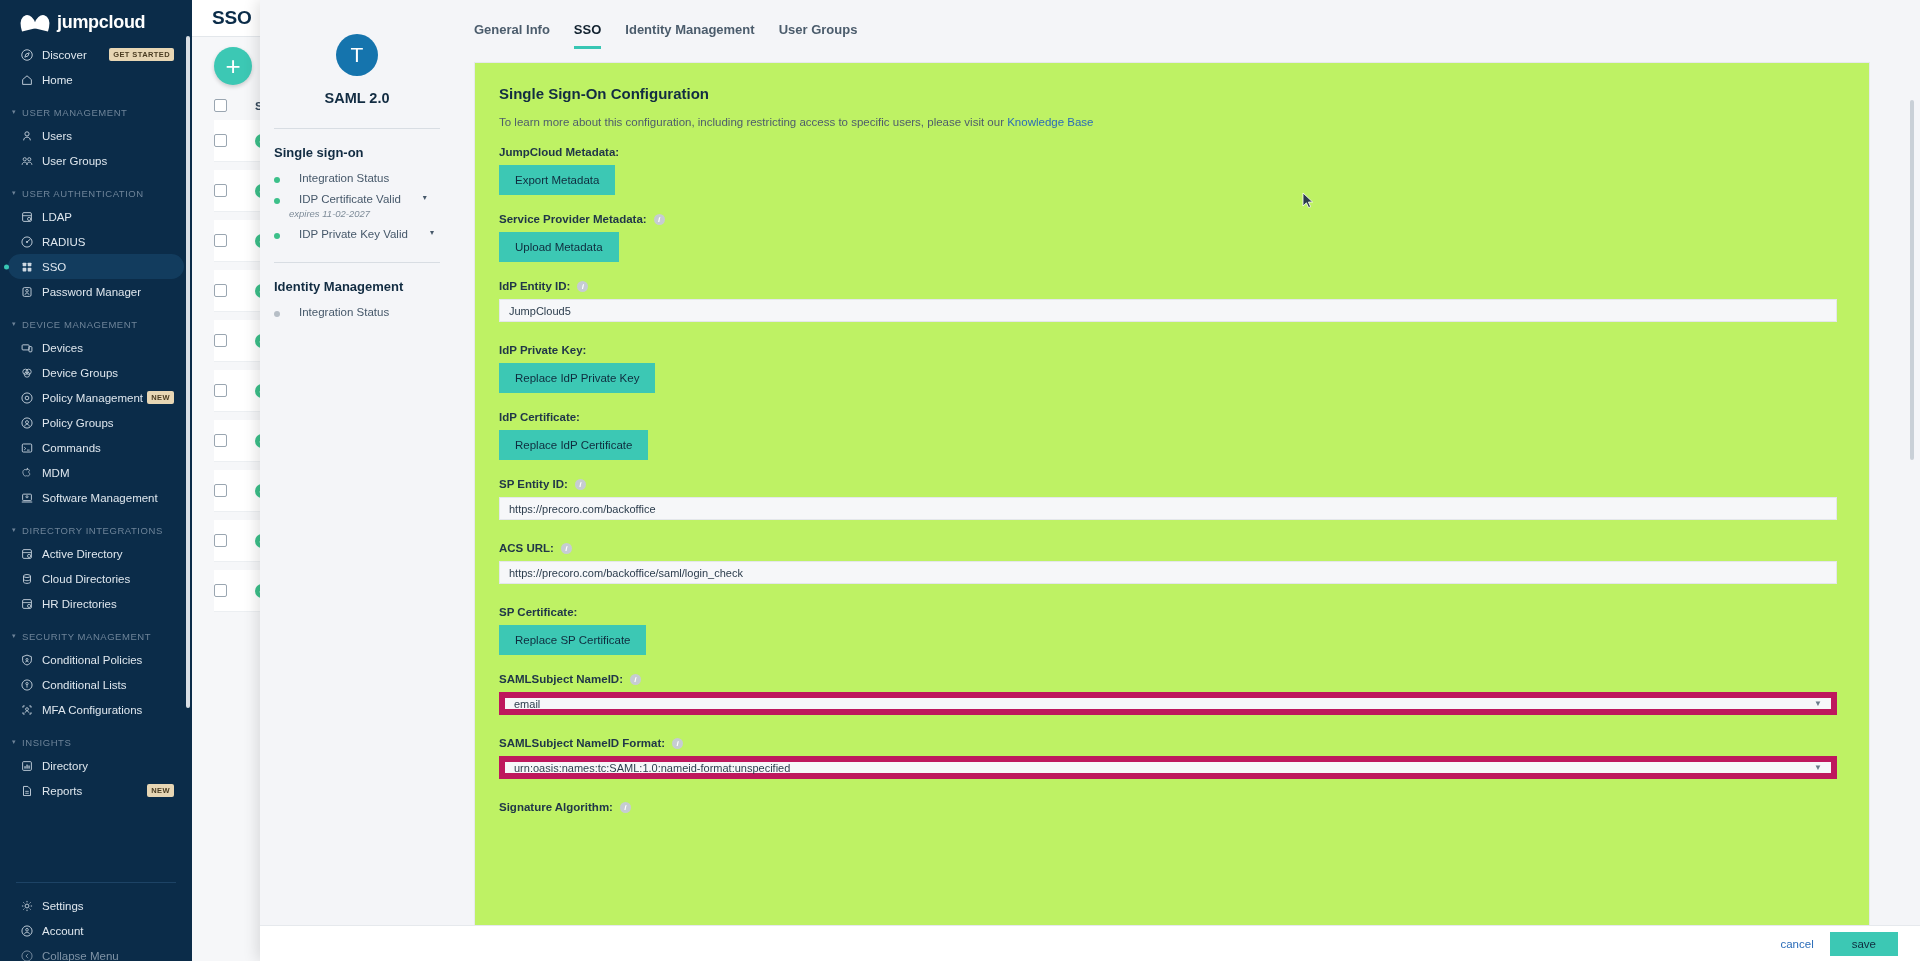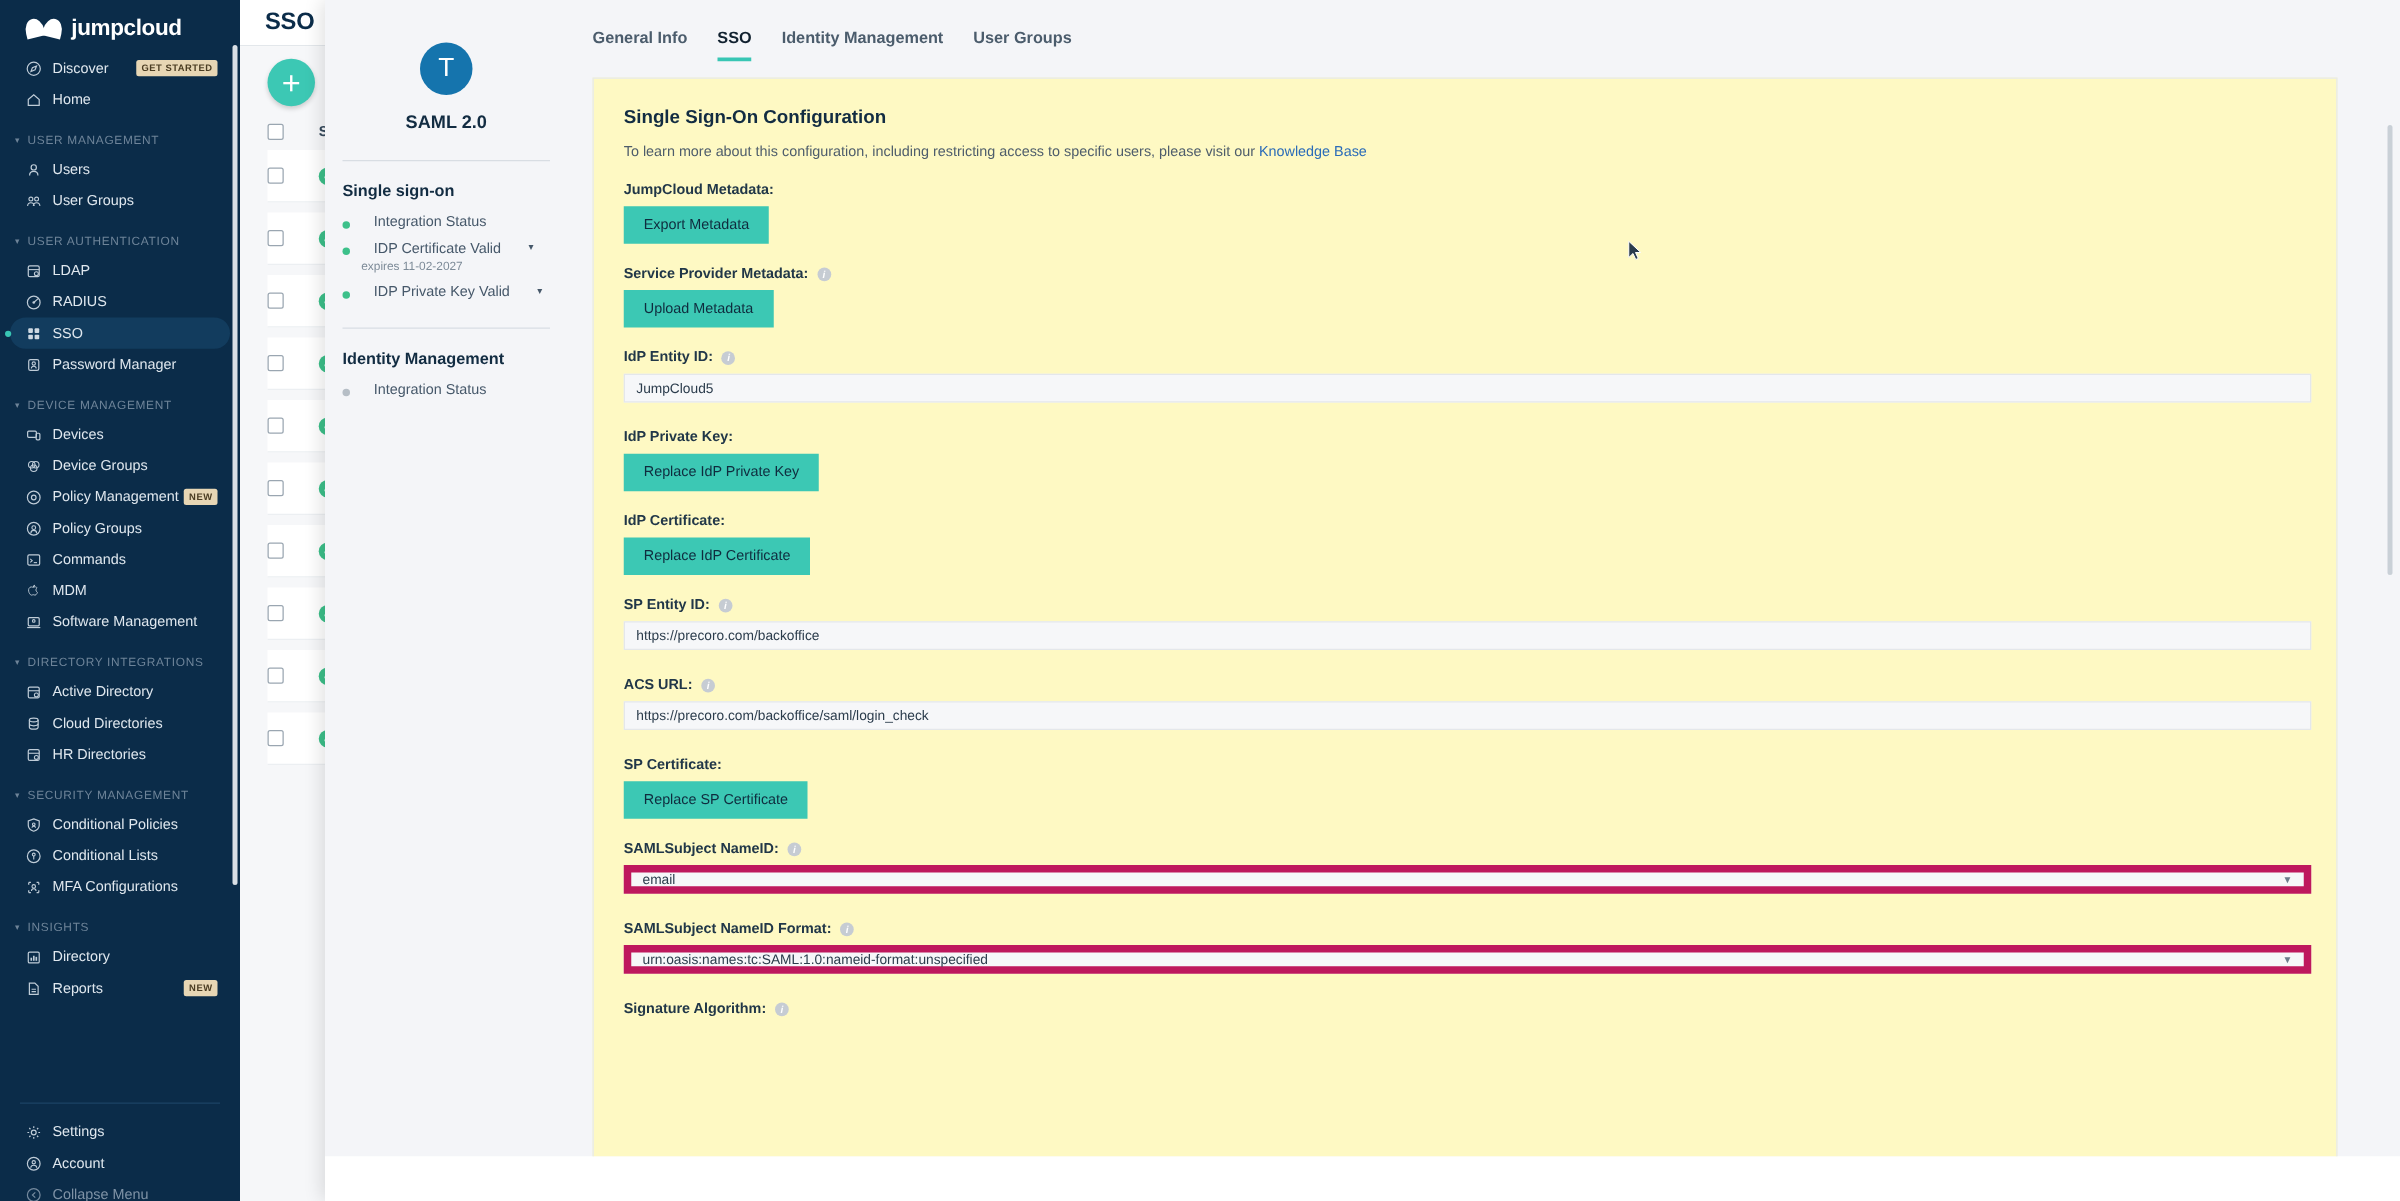--- a/index.html
+++ b/index.html
@@ -157,33 +157,33 @@
     display: flex; align-items: center; justify-content: center;
     margin: 0 auto 14px auto;
   }
   .m-apptitle { text-align: center; font-size: 14.5px; font-weight: 700; color: #122c42; }
   .m-div { height: 1px; background: #d8dde3; margin: 22px 0 16px 0; }
   .m-sec-title { font-size: 13px; font-weight: 700; color: #122c42; margin-bottom: 12px; }
   .m-stat { display: flex; align-items: flex-start; gap: 19px; margin-bottom: 9px; font-size: 11.5px; color: #46586a; }
   .m-dot { width: 6px; height: 6px; border-radius: 50%; background: #3cc08a; margin-top: 5px; flex-shrink: 0; }
   .m-dot.gray { background: #b6bec6; }
   .m-stat .caret { font-size: 8px; color: #46586a; margin-left: 3px; }
-  .m-expires { font-size: 9.5px; color: #7d8b98; margin: -6px 0 9px 15px; }
+  .m-expires { font-size: 9.5px; color: #7d8b98; margin: -6px 0 9px 15px; font-style: italic; }
 
   .m-right { flex: 1; background: #f4f5f8; position: relative; overflow: hidden; }
   .tabs {
     display: flex; gap: 24px; padding: 22px 0 0 14px;
     font-size: 13px; font-weight: 700;
   }
   .tab { color: #4b5c6c; padding-bottom: 9px; cursor: pointer; }
   .tab.active { color: #11212f; border-bottom: 3px solid #38c6b4; }
 
   .card {
-    margin: 13px 50px 0 14px; background: #fef9c3;
-    border: 1px solid #e6e9ed; padding: 22px 20px 24px 24px;
+    margin: 13px 50px 0 14px; background: #bef264;
+    border: 1px solid #e6e9ed; padding: 22px 32px 24px 24px;
     height: 880px;
   }
   .card h2 { font-size: 15px; font-weight: 700; color: #122c42; margin-bottom: 14px; }
   .card .intro { font-size: 11.5px; color: #4e5d6b; margin-bottom: 18px; }
   .card .intro a { color: #2b6cb8; text-decoration: none; }
   .fld-label {
     display: flex; align-items: center; gap: 7px;
     font-size: 11.5px; font-weight: 700; color: #213748; margin-bottom: 7px;
   }
   .info-i {
@@ -761,19 +761,23 @@
                   <span class="chev">▼</span>
                 </div><div class="fld-label">
                   <span>Signature Algorithm:</span>
                   <span class="info-i">i</span>
                 </div></div>
           </div>
           <div class="modal-scrollbar"></div>
         </div>
       </div>
 
+      <div class="modal-footer">
+        <span class="cancel-link">cancel</span>
+        <button class="save-btn">save</button>
+      </div>
     </div>
 
     <svg class="cursor-arrow" width="13" height="18" viewBox="0 0 13 18">
       <path d="M1 1 L1 14 L4.4 10.8 L6.6 15.6 L8.6 14.7 L6.4 10 L10.6 10 Z" fill="#2b3c4c" stroke="#fff" stroke-width=".8"></path>
     </svg>
   </div>
 </div>
 
 </body></html>

